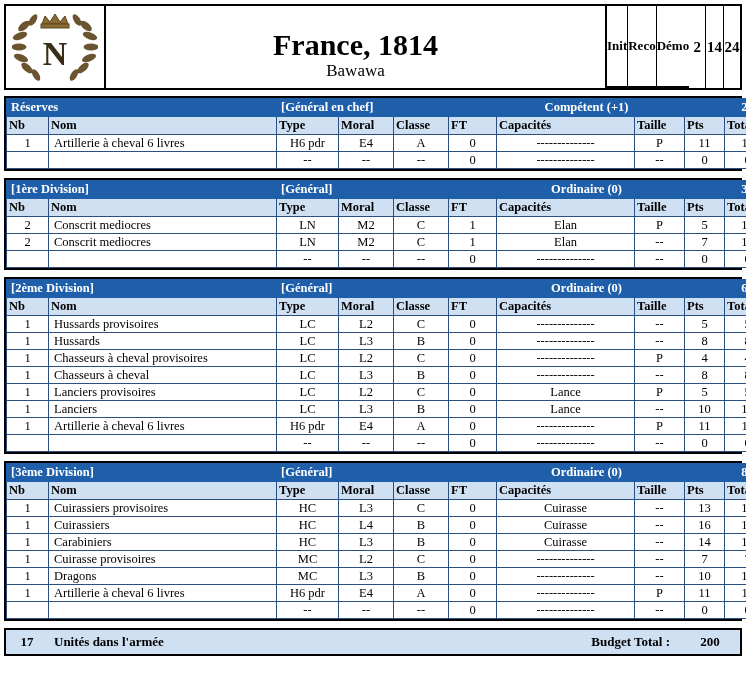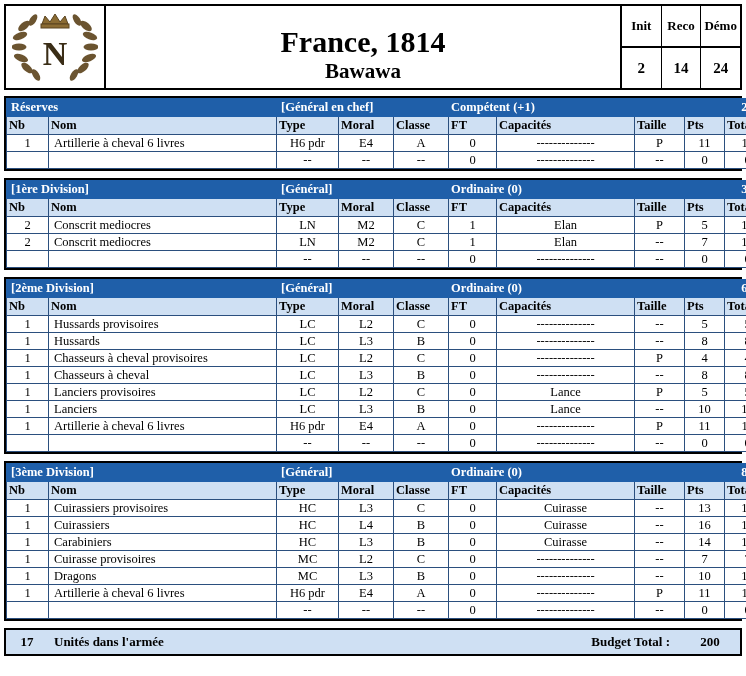--- a/index.html
+++ b/index.html
@@ -48,32 +48,31 @@
     justify-content: center;
     padding-top: 16px;
   }
   .title-main {
     font-size: 30px;
     font-weight: bold;
     font-family: "Liberation Serif", serif;
     line-height: 1.05;
   }
   .title-sub {
-    font-size: 21px;
+    font-size: 17px;
     font-family: "Liberation Serif", serif;
     line-height: 1.2;
     margin-top: 1px;
-    font-weight: bold;
   }
   .stats {
-    width: 120px;
+    width: 135px;
     border-left: 2px solid #000;
     box-sizing: border-box;
     display: flex;
-    flex-direction: column;
+    flex-direction: row;
   }
   .stats-row {
     display: flex;
     flex: 1;
   }
   .stats-row.top { border-bottom: 2px solid #000; }
   .stats-cell {
     flex: 1;
     display: flex;
     align-items: center;
@@ -113,21 +112,21 @@
   
   tr.div-title td {
     background: #1f5fa9;
     color: #ffffff;
     font-weight: bold;
     font-size: 12.5px;
     border: 1px solid #1f5fa9;
     height: 18px;
   }
   tr.div-title td.t-left { text-align: left; padding-left: 4px; }
-  tr.div-title td.t-center { text-align: left; margin-top: 15px; }
+  tr.div-title td.t-center { text-align: center; margin-top: 15px; }
   tr.div-title td.t-right { text-align: center; }
 
   
   tr.col-head td {
     background: #cfe0f3;
     font-weight: bold;
     text-align: left;
     font-size: 12.5px;
     height: 18px;
   }

